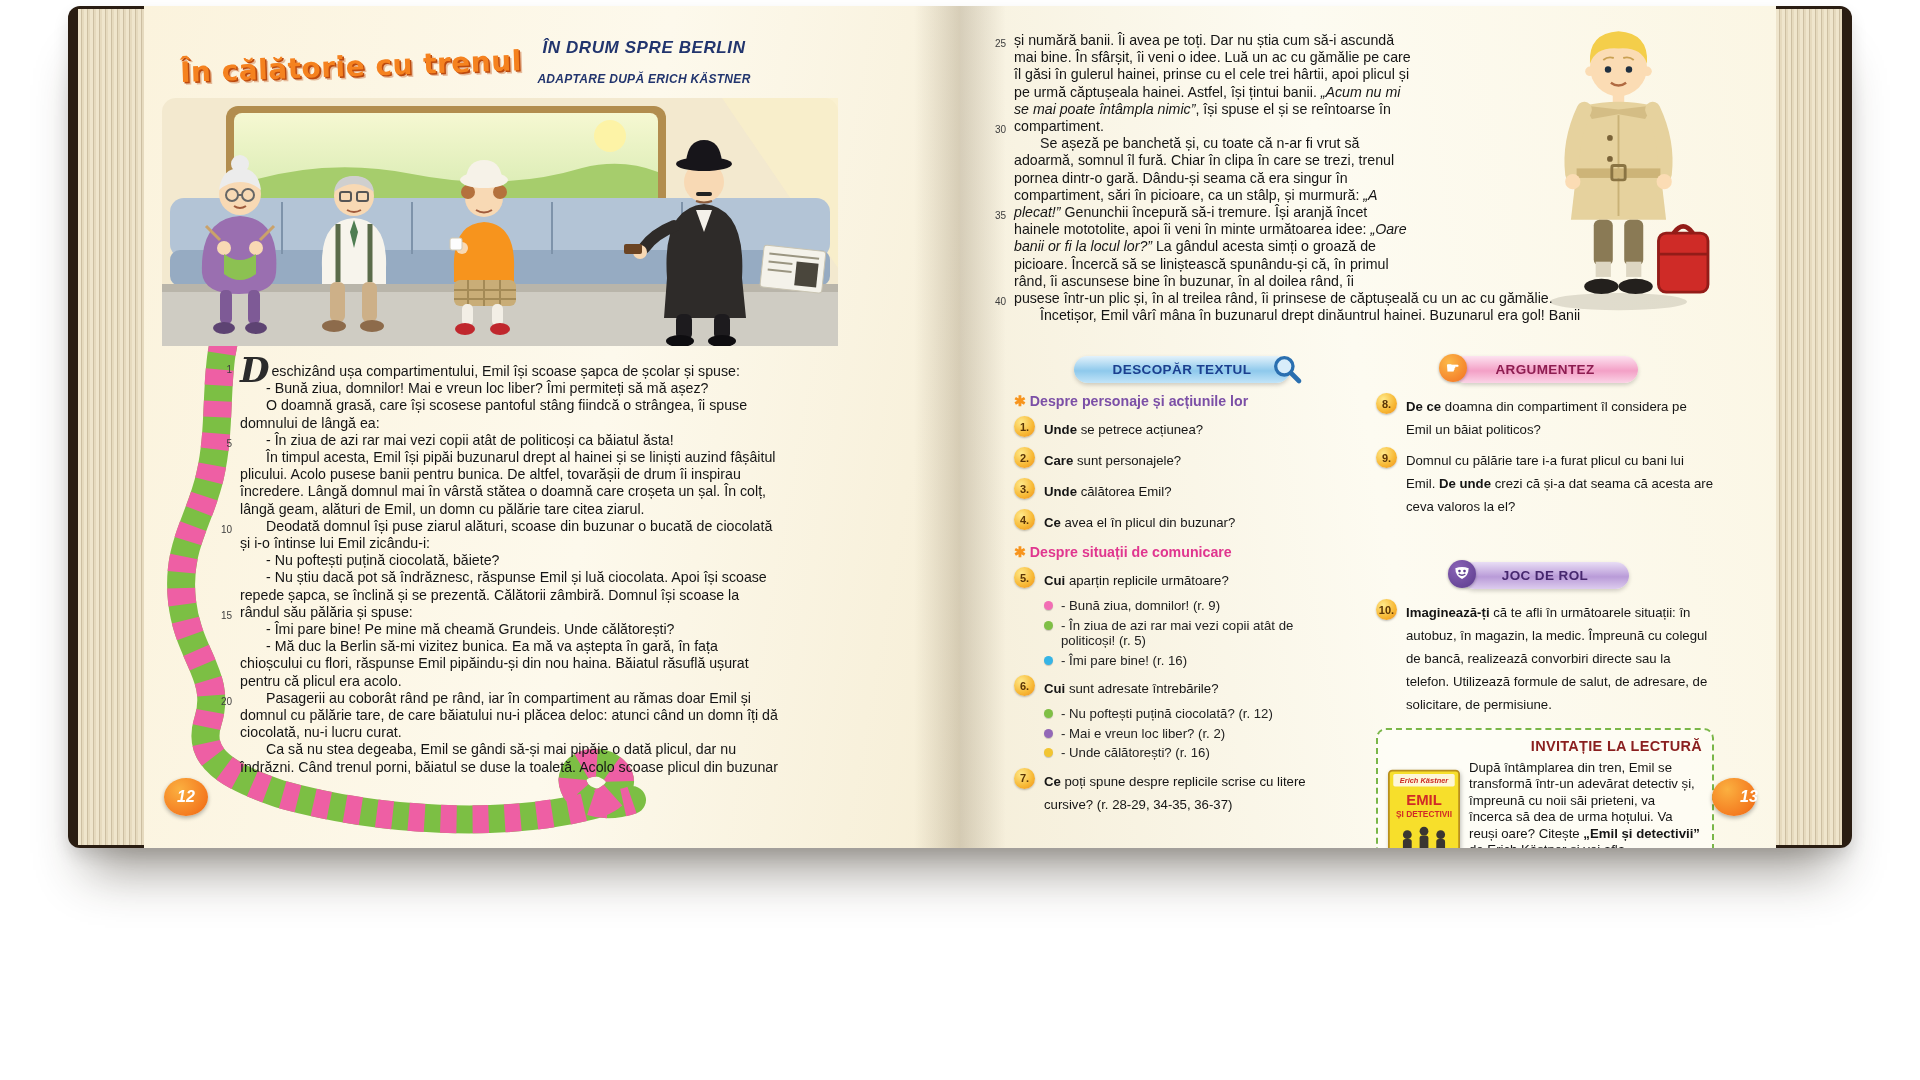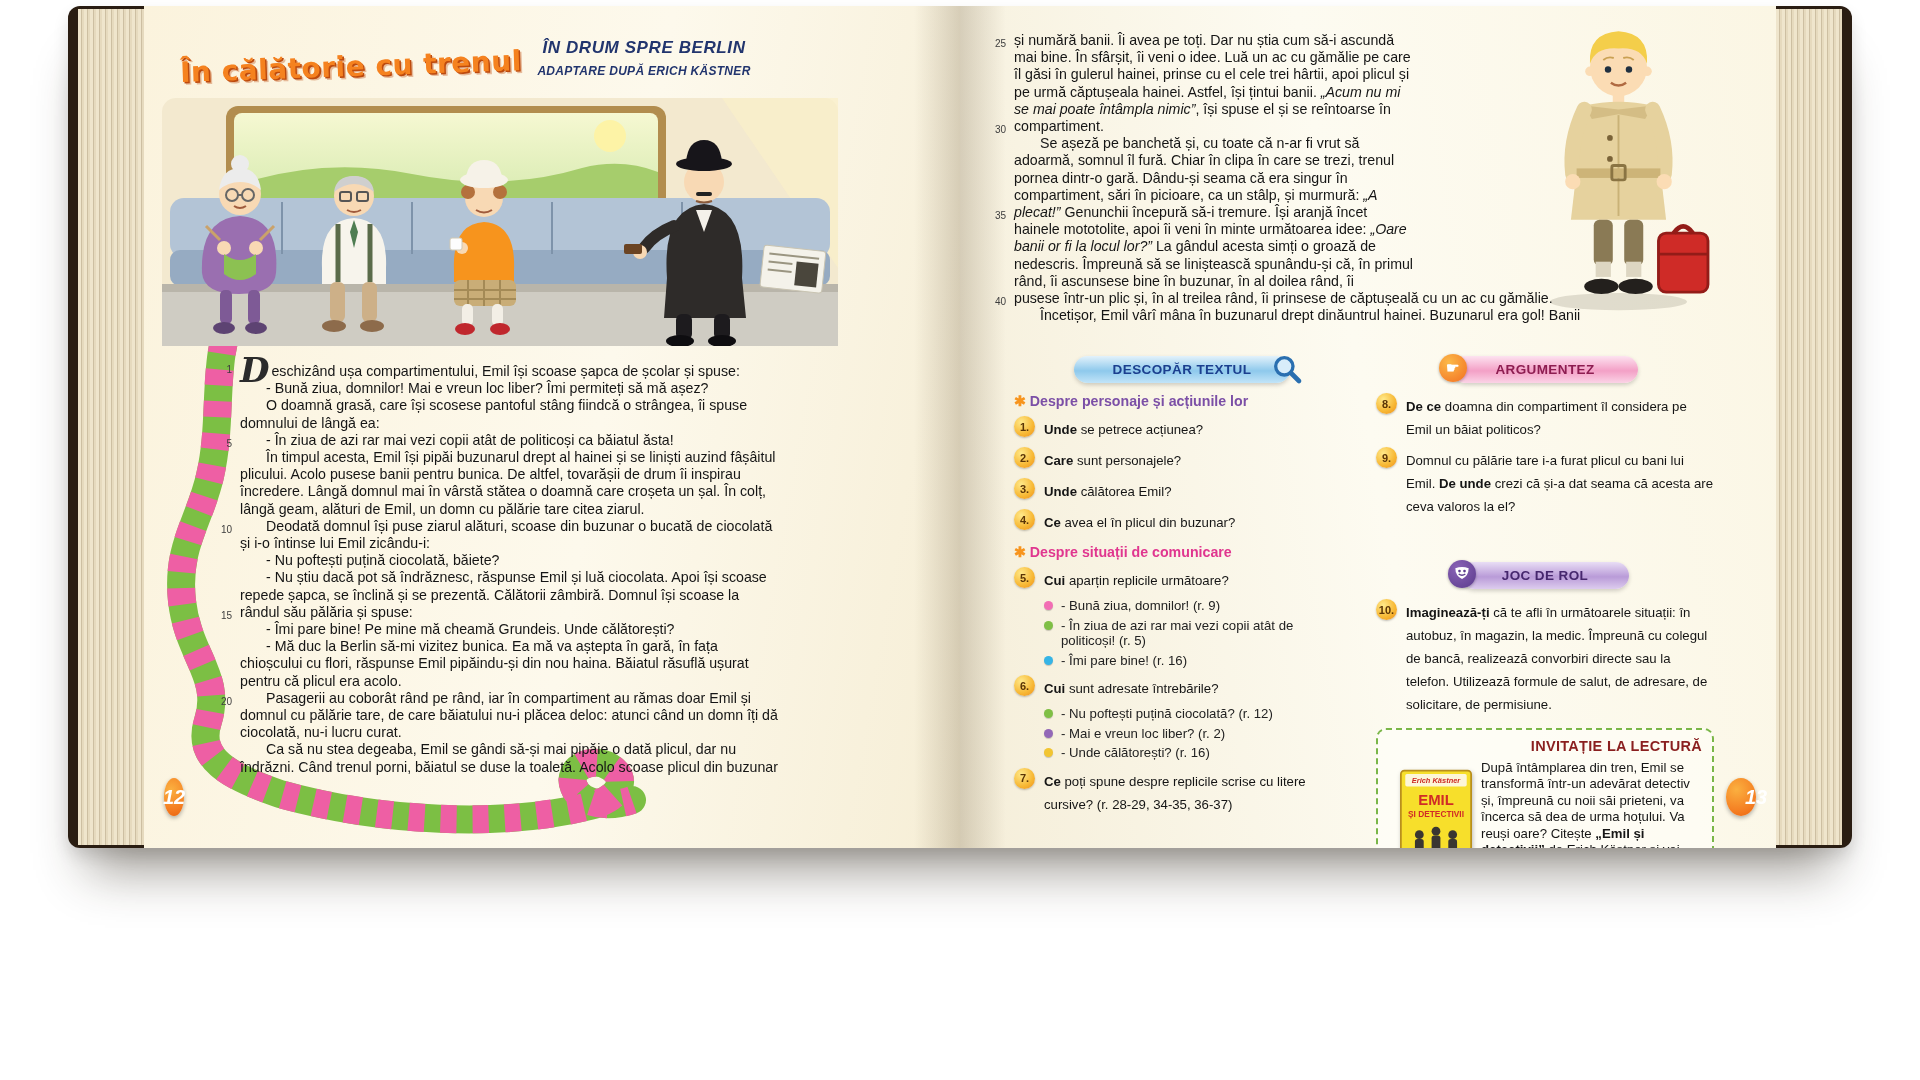--- a/index.html
+++ b/index.html
@@ -21,21 +21,21 @@
     background:linear-gradient(to right,rgba(80,60,30,0),rgba(80,60,30,.20));}
   .page.right::after{content:"";position:absolute;top:0;left:0;bottom:0;width:46px;pointer-events:none;
     background:linear-gradient(to left,rgba(80,60,30,0),rgba(80,60,30,.20));}
 
   
   .lp-title{position:absolute;left:36px;top:44px;white-space:nowrap;z-index:3;
     font-family:"DejaVu Sans",sans-serif;font-weight:800;font-size:28px;letter-spacing:.5px;
     color:#f5821f;transform:rotate(-2deg);text-shadow:1.5px 1.5px 0 #bd4a0d,3px 3px 0 rgba(189,74,13,.35);}
   .lp-kicker{position:absolute;left:350px;top:32px;width:300px;text-align:center;color:#22356e;z-index:3;font-style:italic;}
   .lp-kicker .k1{font-size:17px;font-weight:bold;letter-spacing:.6px;}
-  .lp-kicker .k2{font-size:12px;font-weight:bold;margin-top:6px;letter-spacing:.3px;}
+  .lp-kicker .k2{font-size:12px;font-weight:bold;margin-top:14px;letter-spacing:.3px;}
 
   .lp-illustration{position:absolute;left:18px;top:92px;width:676px;height:248px;z-index:2;}
   .lp-illustration svg{width:100%;height:100%;display:block;}
   .lp-scarf{position:absolute;left:6px;top:300px;width:530px;height:540px;z-index:1;pointer-events:none;}
 
   
   .text-block{position:absolute;z-index:2;}
   .lp-text{left:96px;top:352px;width:612px;}
   .t-line{position:relative;font-size:14.2px;line-height:17.2px;color:#151515;white-space:nowrap;}
   .t-line.ind{text-indent:26px;}
@@ -82,25 +82,25 @@
     background:radial-gradient(circle at 35% 30%,#ffe98a,#f7b733 60%,#ee8c1f);}
   .q-text{font-size:13.2px;line-height:23px;color:#151515;padding-top:2px;}
   .q-bullets{margin:2px 0 7px 30px;}
   .b-row{display:flex;gap:8px;align-items:flex-start;margin:4px 0;}
   .b-dot{flex:0 0 9px;height:9px;border-radius:50%;margin-top:3px;box-shadow:0 1px 1px rgba(0,0,0,.2);}
   .b-text{font-size:13.2px;line-height:15.5px;color:#222;}
 
   .invitation{border:2px dashed #7ab648;border-radius:10px;padding:8px 10px 10px;margin-top:12px;background:rgba(255,255,252,.5);}
   .inv-heading{text-align:right;color:#8a1f1f;font-weight:bold;font-size:14.5px;letter-spacing:.3px;margin-bottom:6px;}
   .inv-body{font-size:13.2px;line-height:16.4px;color:#151515;}
-  .inv-book{float:left;width:72px;height:110px;margin:3px 9px 2px 12px;}
+  .inv-book{float:left;width:72px;height:110px;margin:3px 9px 2px 0;}
   .inv-book svg{width:100%;height:100%;display:block;filter:drop-shadow(1px 2px 2px rgba(0,0,0,.25));}
 
-  .page-no{position:absolute;bottom:32px;width:20px;height:38px;border-radius:50%;z-index:5;
-    color:#fff;font-weight:bold;font-style:italic;font-size:20px;display:flex;align-items:center;justify-content:center;
+  .page-no{position:absolute;bottom:32px;width:44px;height:38px;border-radius:50%;z-index:5;
+    color:#fff;font-weight:bold;font-style:italic;font-size:16px;display:flex;align-items:center;justify-content:center;
     background:radial-gradient(circle at 35% 30%,#fbb040,#f47b20 70%,#e8630f);box-shadow:0 2px 4px rgba(0,0,0,.3);}
   .page-no.pl{left:20px;}
   .page-no.pr{right:20px;padding-left:30px;}
 </style>
 </head>
 <body>
 
 <div class="book">
 
   <div class="stack left">
@@ -317,21 +317,21 @@
           <div class="t-line"><span class="lt">pe urmă căptușeala hainei. Astfel, își țintui banii. <i>„Acum nu mi</i></span></div>
           <div class="t-line"><span class="lt"><i>se mai poate întâmpla nimic”</i>, își spuse el și se reîntoarse în</span></div>
           <div class="t-line"><span class="ln">30</span><span class="lt">compartiment.</span></div>
           <div class="t-line ind"><span class="lt">Se așeză pe banchetă și, cu toate că n-ar fi vrut să</span></div>
           <div class="t-line"><span class="lt">adoarmă, somnul îl fură. Chiar în clipa în care se trezi, trenul</span></div>
           <div class="t-line"><span class="lt">pornea dintr-o gară. Dându-și seama că era singur în</span></div>
           <div class="t-line"><span class="lt">compartiment, sări în picioare, ca un stâlp, și murmură: <i>„A</i></span></div>
           <div class="t-line"><span class="ln">35</span><span class="lt"><i>plecat!”</i> Genunchii începură să-i tremure. Își aranjă încet</span></div>
           <div class="t-line"><span class="lt">hainele mototolite, apoi îi veni în minte următoarea idee: <i>„Oare</i></span></div>
           <div class="t-line"><span class="lt"><i>banii or fi la locul lor?”</i> La gândul acesta simți o groază de</span></div>
-          <div class="t-line"><span class="lt">nedescris. Împreună să se liniștească spunându-și că, în primul</span></div>
+          <div class="t-line"><span class="lt">picioare. Încercă să se liniștească spunându-și că, în primul</span></div>
           <div class="t-line"><span class="lt">rând, îi ascunsese bine în buzunar, în al doilea rând, îi</span></div>
         </div>
       <div class="rp-wide">
           <div class="t-line"><span class="ln">40</span><span class="lt">pusese într-un plic și, în al treilea rând, îi prinsese de căptușeală cu un ac cu gămălie.</span></div>
           <div class="t-line ind"><span class="lt">Încetișor, Emil vârî mâna în buzunarul drept dinăuntrul hainei. Buzunarul era gol! Banii</span></div>
         </div>
     </div>
 
     <div class="rp-cols">
       <div class="colA">

